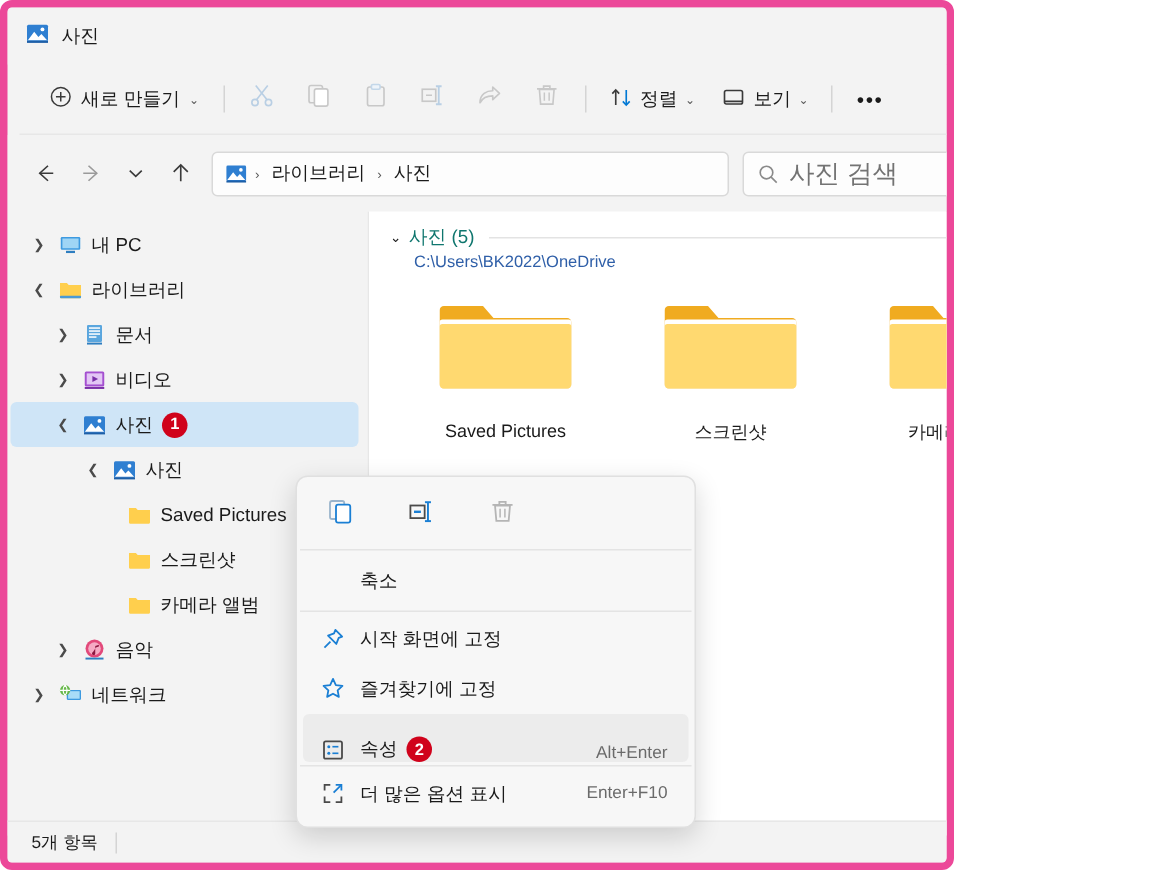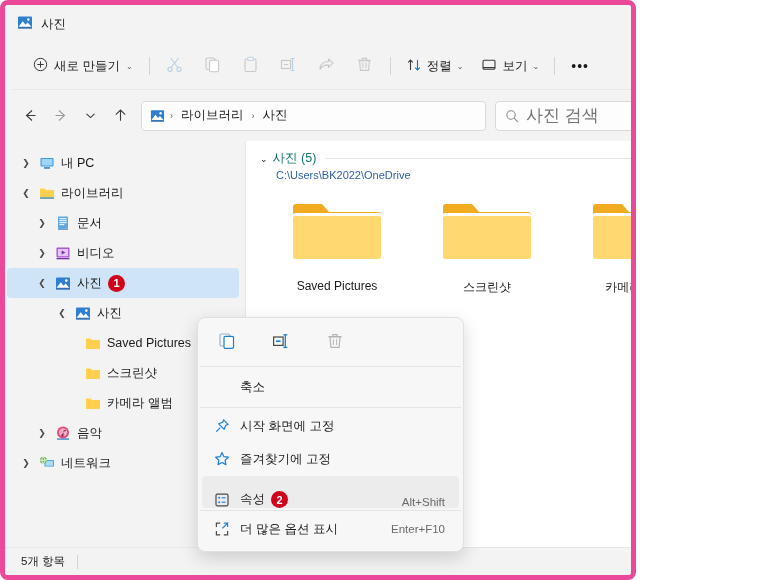--- a/index.html
+++ b/index.html
@@ -621,21 +621,21 @@
         <svg width="16" height="16" viewBox="0 0 16 16">
           <rect x="2" y="2.2" width="12" height="11.6" rx="1.2" fill="none" stroke="#4a4a4a" stroke-width="1.2"></rect>
           <circle cx="5.2" cy="5.8" r="1" fill="#1a7fd4"></circle>
           <circle cx="5.2" cy="10.2" r="1" fill="#1a7fd4"></circle>
           <line x1="7.6" y1="5.8" x2="11.6" y2="5.8" stroke="#1a7fd4" stroke-width="1.1"></line>
           <line x1="7.6" y1="10.2" x2="11.6" y2="10.2" stroke="#1a7fd4" stroke-width="1.1"></line>
         </svg>
       </span>
       <span class="ctx-lbl">속성</span>
       <span class="badge">2</span>
-      <span class="ctx-accel">Alt+Shift</span>
+      <span class="ctx-accel">Alt+Enter</span>
     </div>
 
     <div class="ctx-div"></div>
 
     <div class="ctx-item">
       <span class="ctx-ico">
         <svg width="16" height="16" viewBox="0 0 16 16">
           <path d="M6.2 2.2 H2.4 V6" fill="none" stroke="#4a4a4a" stroke-width="1.2"></path>
           <path d="M2.4 10 V13.8 H6.2" fill="none" stroke="#4a4a4a" stroke-width="1.2"></path>
           <path d="M9.8 13.8 H13.6 V10" fill="none" stroke="#4a4a4a" stroke-width="1.2"></path>

